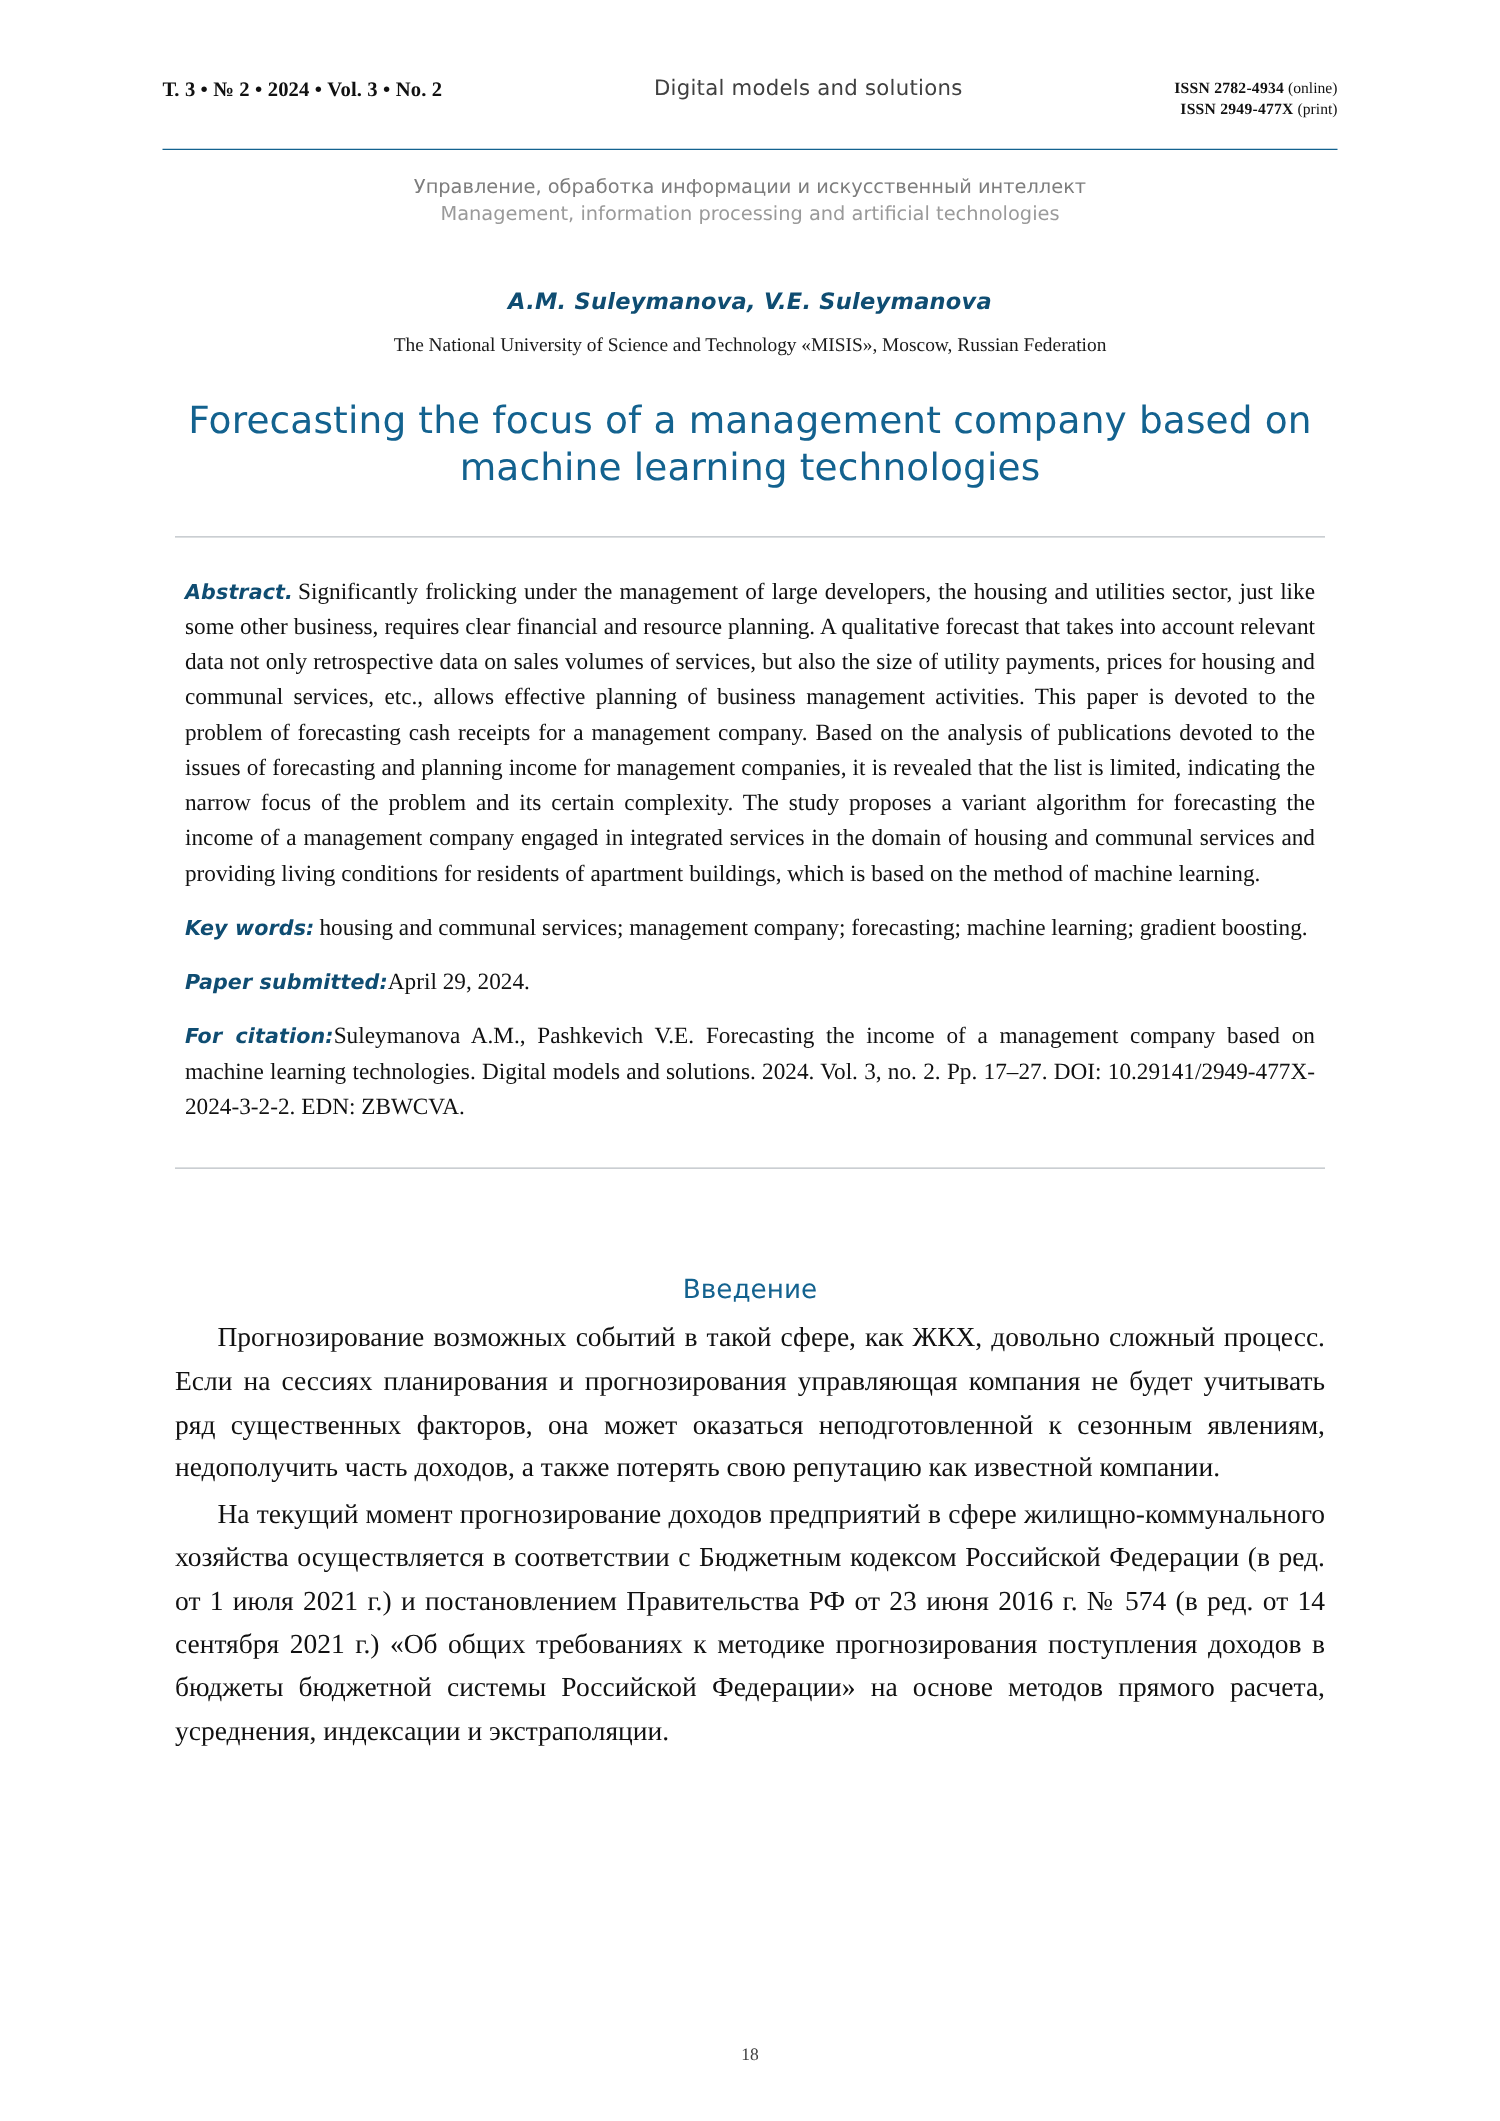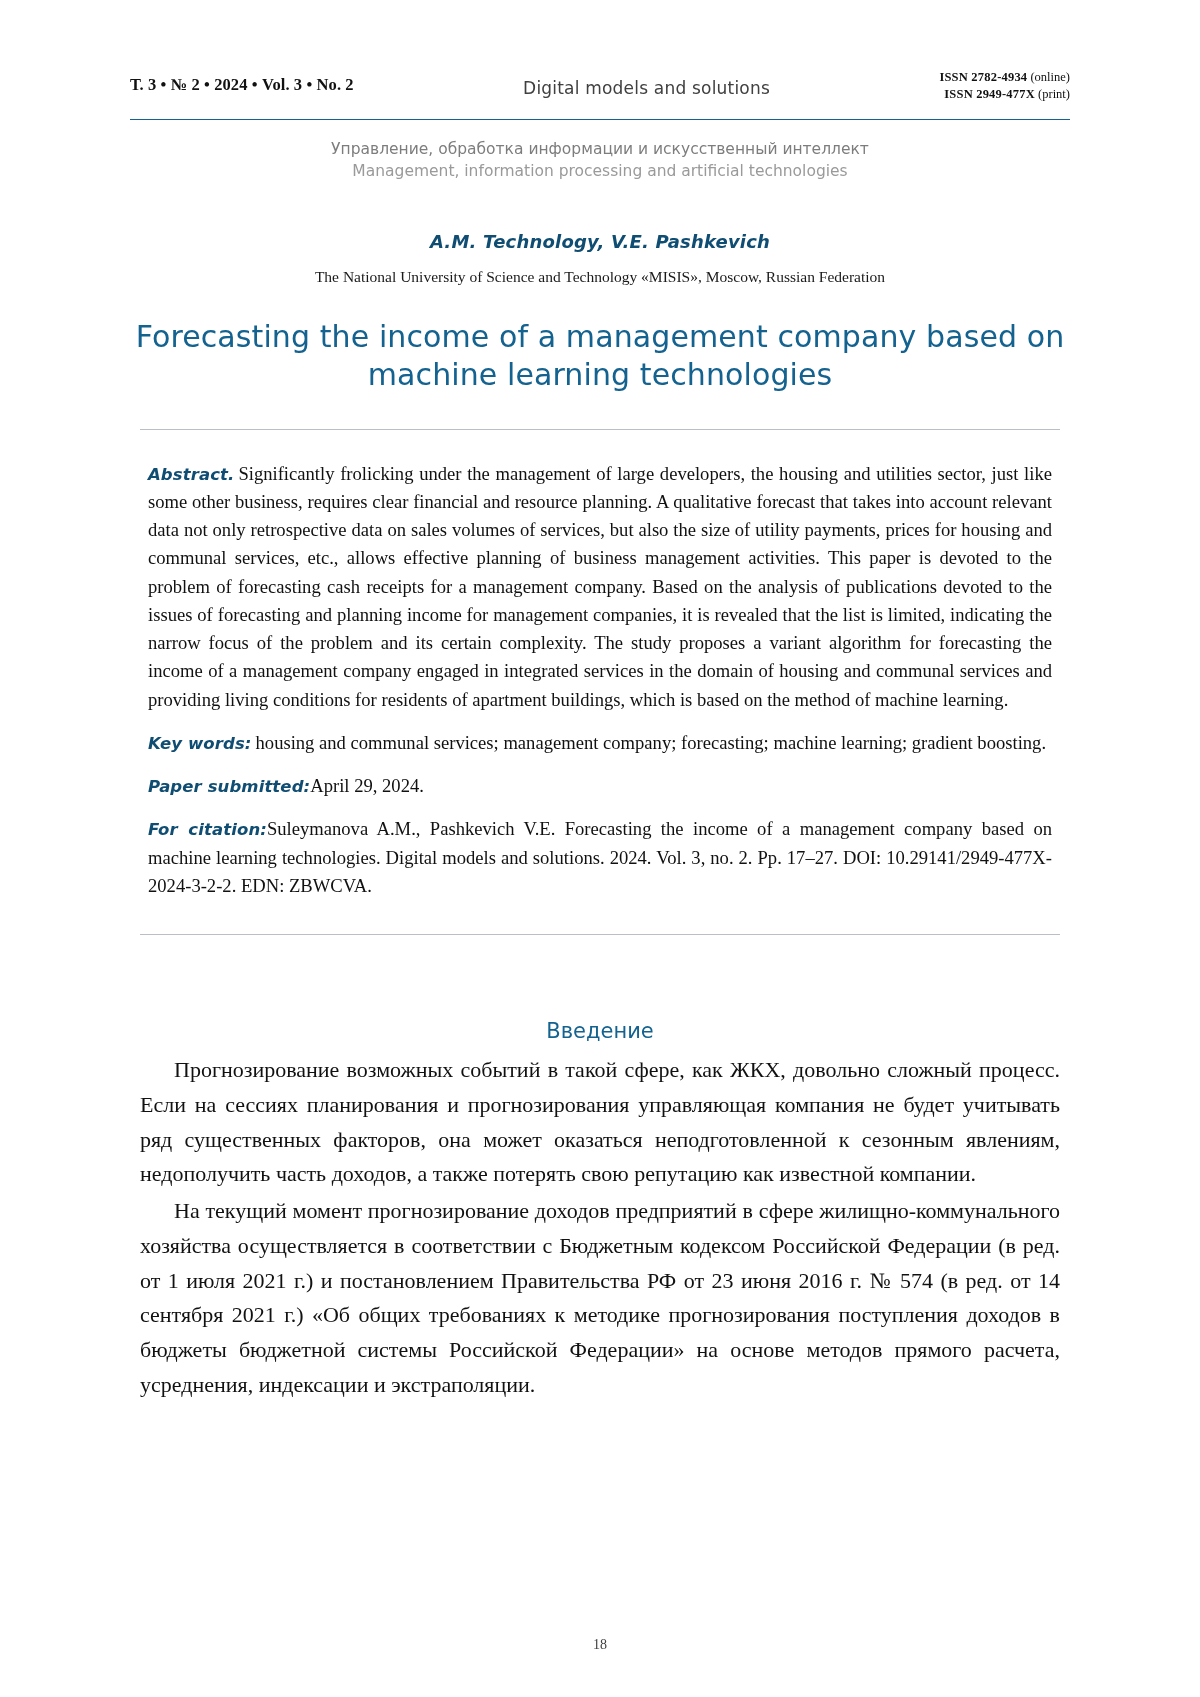--- a/index.html
+++ b/index.html
@@ -18,21 +18,21 @@
     width: 1200px;
     height: 1697px;
     box-sizing: border-box;
     padding: 62px 130px 0 130px;
     position: relative;
   }
 
   
   .runhead {
     display: flex;
-    align-items: center;
+    align-items: flex-start;
     justify-content: space-between;
     height: 52px;
   }
   .runhead-left {
     font-family: "Liberation Serif", serif;
     font-weight: bold;
     font-size: 16.5px;
     color: #111;
     white-space: nowrap;
     padding-bottom: 6px;
@@ -193,23 +193,23 @@
       <div><b>ISSN  2949-477X</b> <span>(print)</span></div>
     </div>
   </div>
   <div class="rule-head"></div>
 
   <div class="section-block">
     <div class="section-ru">Управление, обработка информации и искусственный интеллект</div>
     <div class="section-en">Management, information processing and artificial technologies</div>
   </div>
 
-  <div class="authors">A.M. Technology, V.E. Pashkevich</div>
+  <div class="authors">A.M. Suleymanova, V.E. Suleymanova</div>
   <div class="affil">The National University of Science and Technology «MISIS», Moscow, Russian Federation</div>
-  <div class="title">Forecasting the income of a management company based on machine learning technologies</div>
+  <div class="title">Forecasting the focus of a management company based on machine learning technologies</div>
 
   <div class="rule-thin"></div>
 
   <div class="abs-wrap">
     <p class="para">
       <span class="lead lead-gap">Abstract.</span><span>Significantly frolicking under the management of large developers, the housing and utilities sector, just like some other business, requires clear financial and resource planning. A qualitative forecast that takes into account relevant data not only retrospective data on sales volumes of services, but also the size of utility payments, prices for housing and communal services, etc., allows effective planning of business management activities. This paper is devoted to the problem of forecasting cash receipts for a management company. Based on the analysis of publications devoted to the issues of forecasting and planning income for management companies, it is revealed that the list is limited, indicating the narrow focus of the problem and its certain complexity. The study proposes a variant algorithm for forecasting the income of a management company engaged in integrated services in the domain of housing and communal services and providing living conditions for residents of apartment buildings, which is based on the method of machine learning.</span>
     </p>
     <p class="para">
       <span class="lead lead-gap">Key words:</span><span>housing and communal services; management company; forecasting; machine learning; gradient boosting.</span>
     </p>

